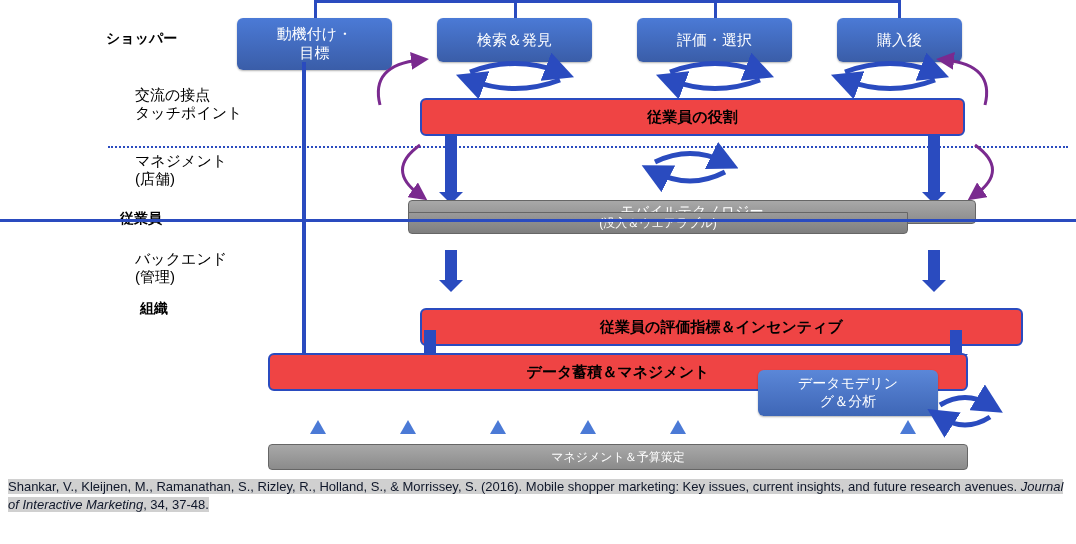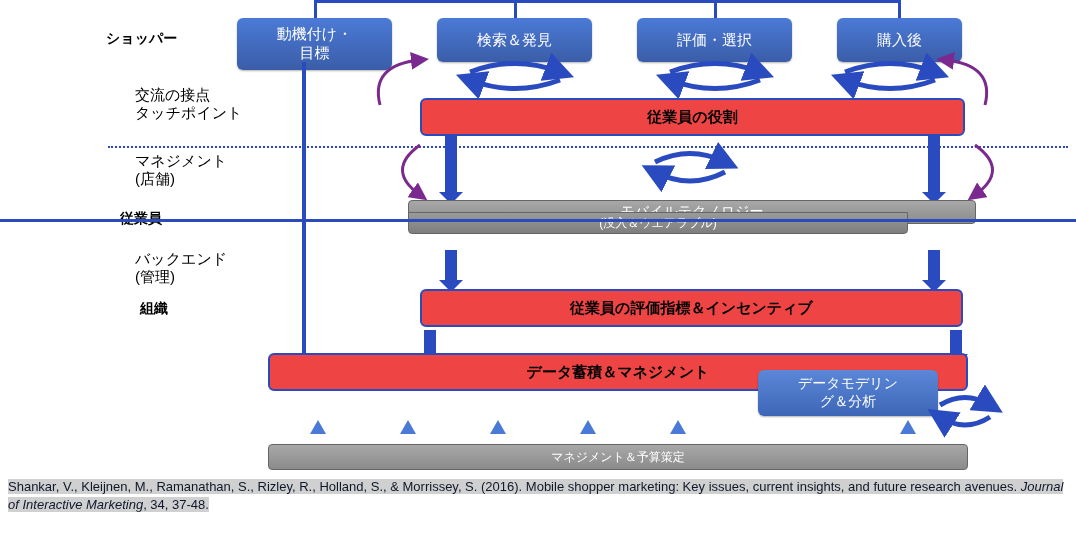--- a/index.html
+++ b/index.html
@@ -97,21 +97,21 @@
   </svg>
 
 <div class="grey-box" style="left:408px;top:200px;width:568px;height:24px">モバイルテクノロジー</div>
 <div class="grey-sub" style="left:408px;top:212px;width:500px;height:22px">(没入＆ウエアラブル)</div>
 
 <div class="hline" style="left:0;top:219px;width:1076px"></div>
 
 <div class="dnarrow-big" style="left:445px;top:250px;height:30px"></div>
 <div class="dnarrow-big" style="left:928px;top:250px;height:30px"></div>
 
-<div class="wide-box" style="left:420px;top:289px;width:543px;height:38px">従業員の評価指標＆インセンティブ</div>
+<div class="wide-box" style="left:420px;top:308px;width:603px;height:38px">従業員の評価指標＆インセンティブ</div>
 
 <div class="dnarrow-big" style="left:424px;top:330px;height:24px"></div>
 <div class="dnarrow-big" style="left:950px;top:330px;height:24px"></div>
 
 <div class="vline" style="left:302px;top:62px;width:4px;height:300px"></div>
 <div class="dnarrow" style="left:296px;top:360px"></div>
 
 <div class="wide-box" style="left:268px;top:353px;width:700px;height:38px;font-weight:bold">データ蓄積＆マネジメント</div>
 
 <div class="blue-box" style="left:758px;top:370px;width:180px;height:46px;white-space:pre">データモデリン

